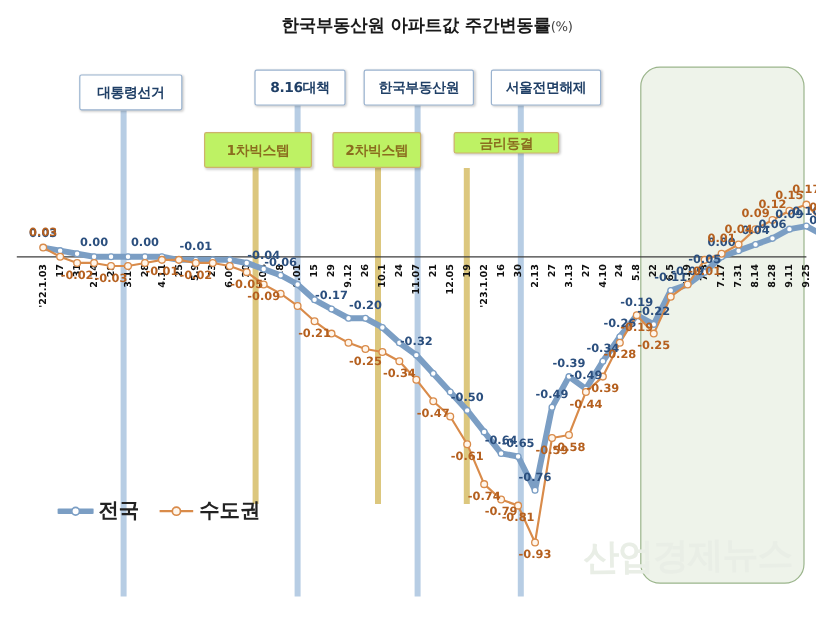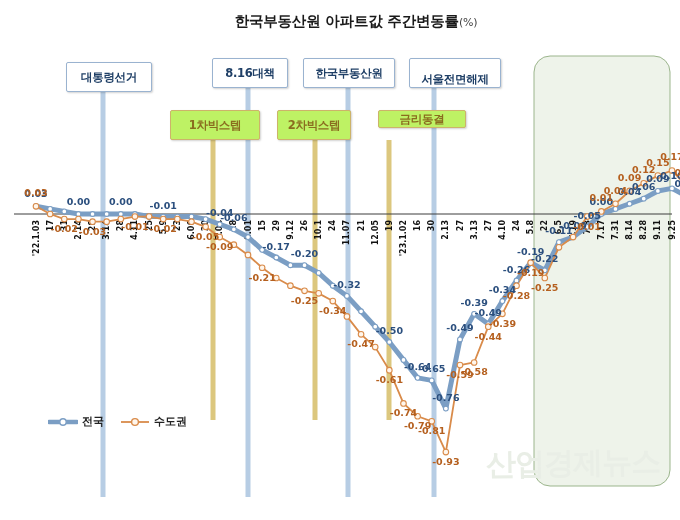--- a/index.html
+++ b/index.html
@@ -27,21 +27,21 @@
     display:flex; align-items:center; justify-content:center;
     font-size: 11.5px; font-weight: bold; letter-spacing:-0.3px;
     background:#fff; border-radius:2px;
     box-shadow: 1px 1px 2px rgba(0,0,0,0.18);
   }
   .anno.blue { border:1px solid #9ab3d0; color:#1f3f66; }
   .anno.gold { border:1px solid #cdb36a; color:#8a6d1f; background:#bef264; }
 
   
   #legend { position:absolute; left:48px; top:414px; display:flex; gap:16px; align-items:center; }
-  .lg-item { display:flex; align-items:center; gap:4px; font-size:11px; font-weight:bold; color:#222; }
+  .lg-item { display:flex; align-items:center; gap:4px; font-size:17px; font-weight:bold; color:#222; }
   .lg-swatch { display:block; }
 
   
   #watermark {
     position:absolute; left:486px; top:443px;
     font-size:30px; font-weight:bold; color:#e9eee6;
     letter-spacing:-1px; white-space:nowrap;
     transform: rotate(-1deg);
   }
 
@@ -292,21 +292,21 @@
   <div id="anno-layer">
       <div class="anno blue" style="left: 66px; top: 62px; width: 86px; height: 30px;">
         <span>대통령선거</span>
       </div>
       <div class="anno blue" style="left: 212px; top: 58px; width: 76px; height: 30px;">
         <span>8.16대책</span>
       </div>
       <div class="anno blue" style="left: 303px; top: 58px; width: 92px; height: 30px;">
         <span>한국부동산원</span>
       </div>
-      <div class="anno blue" style="left: 409px; top: 58px; width: 92px; height: 30px; align-items: flex-end;">
+      <div class="anno blue" style="left: 409px; top: 58px; width: 92px; height: 30px;">
         <span>서울전면해제</span>
       </div>
       <div class="anno gold" style="left: 170px; top: 110px; width: 90px; height: 30px;">
         <span>1차빅스텝</span>
       </div>
       <div class="anno gold" style="left: 277px; top: 110px; width: 74px; height: 30px;">
         <span>2차빅스텝</span>
       </div>
       <div class="anno gold" style="left: 378px; top: 110px; width: 88px; height: 18px;">
         <span>금리동결</span>

